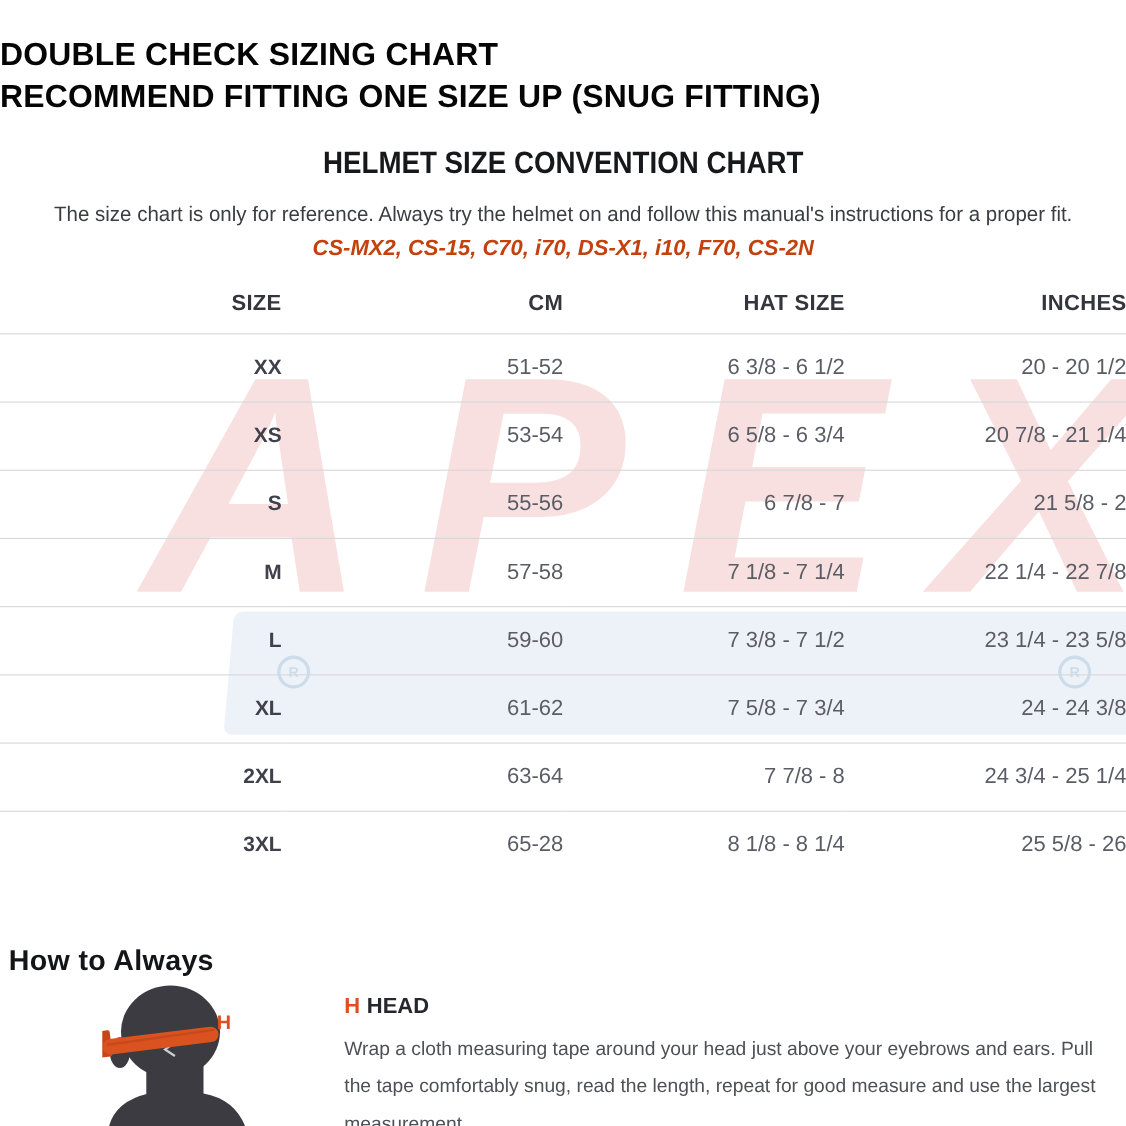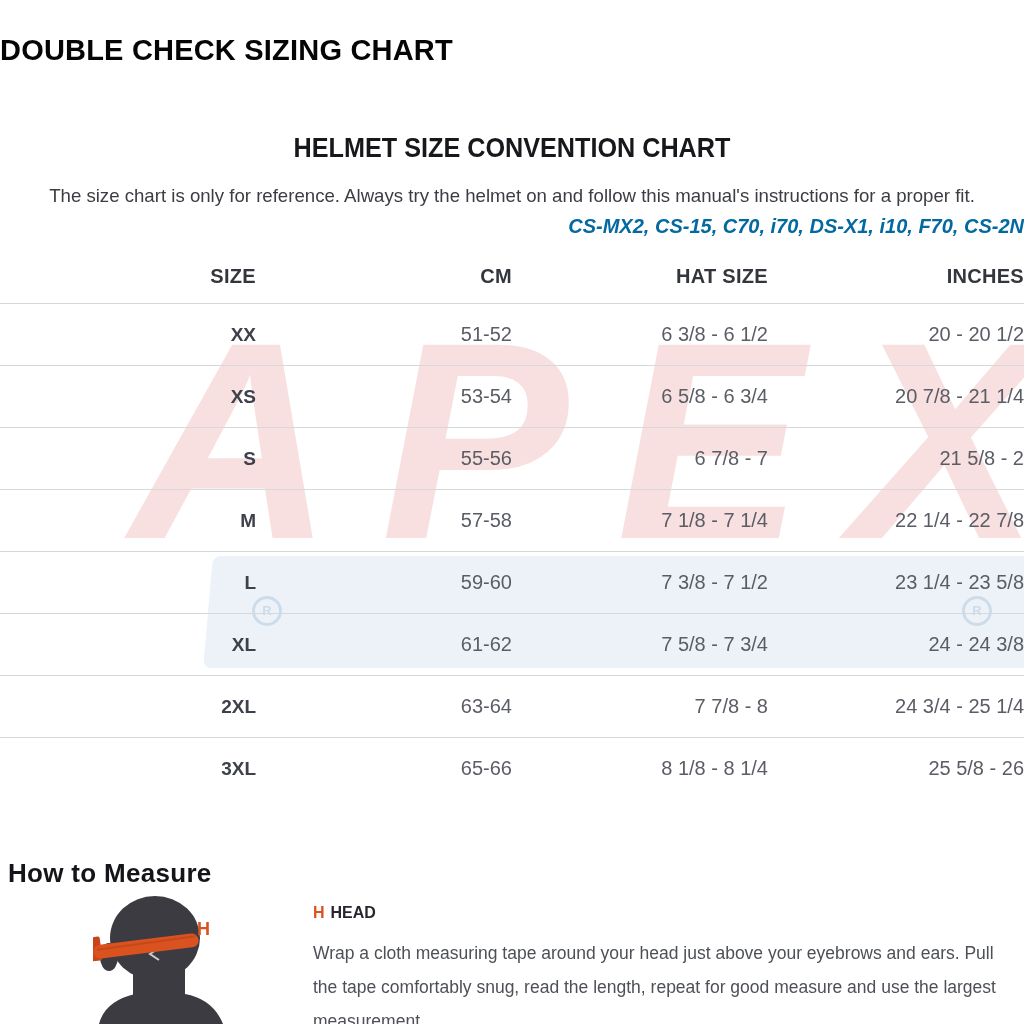--- a/index.html
+++ b/index.html
@@ -17,22 +17,22 @@
   .chart-title {
     position:absolute; top:131px; left:0; width:1024px; text-align:center;
     font-weight:bold; font-size:28px; line-height:34px; color:#17181b;
     transform:scaleX(0.9);
   }
   .subtitle {
     position:absolute; top:185px; left:0; width:1024px; text-align:center;
     font-size:19px; line-height:22px; color:#3b3d42; transform:scaleX(0.98);
   }
   .models {
-    position:absolute; top:215px; left:0; width:1024px; text-align:right;
-    font-weight:bold; font-style:italic; font-size:20px; color:#0369a1;
+    position:absolute; top:215px; left:0; width:1024px; text-align:center;
+    font-weight:bold; font-style:italic; font-size:20px; color:#c2410c;
   }
 
   
   .wm-apex {
     position:absolute; top:301px; left:130px; z-index:0;
     font-size:281px; line-height:1; font-weight:bold; font-style:italic;
     letter-spacing:48px; white-space:nowrap;
     color:rgba(221,94,99,0.20);
   }
   .wm-band {
@@ -65,40 +65,41 @@
   .size-table td { height:61px; border-top:1px solid #d6d8db; }
   .size-table td.col-size { font-size:19px; font-weight:bold; color:#3e414b; }
   .size-table td.col-val  { font-size:20px; color:#5a5d65; }
 
   
   .htm-heading {
     position:absolute; top:858px; left:8px; z-index:1;
     font-size:26px; font-weight:bold; color:#141519; letter-spacing:0.3px;
   }
   .head-illustration { position:absolute; top:893px; left:93px; z-index:1; }
-  .htm-label { position:absolute; top:904px; left:313px; z-index:1; font-size:16px; font-weight:bold; }
+  .htm-label { position:absolute; top:904px; left:313px; z-index:1; font-size:20px; font-weight:bold; }
   .htm-label .h-letter { color:#da5220; }
   .htm-label .h-word   { color:#26272c; margin-left:6px; }
   .htm-text {
     position:absolute; top:936px; left:313px; width:706px; z-index:1;
     font-size:17.5px; line-height:34px; color:#4d5056;
   }
 </style>
 </head>
 <body>
 
 <div class="page">
 
   <div class="wm-apex">APEX</div>
   <div class="wm-band"></div>
   <div class="wm-reg left">R</div>
   <div class="wm-reg right">R</div>
 
   <div class="title-block">
     <div>DOUBLE CHECK SIZING CHART</div>
+    <div>RECOMMEND FITTING ONE SIZE UP (SNUG FITTING)</div>
   </div>
   <div class="chart-title">HELMET SIZE CONVENTION CHART</div>
   <div class="subtitle">The size chart is only for reference. Always try the helmet on and follow this manual's instructions for a proper fit.</div>
   <div class="models">CS-MX2, CS-15, C70, i70, DS-X1, i10, F70, CS-2N</div>
 
   <table class="size-table">
     <thead>
       <tr>
         <th>SIZE</th>
         <th>CM</th>
@@ -144,28 +145,28 @@
         <td class="col-val">24 - 24 3/8</td>
       </tr>
       <tr>
         <td class="col-size">2XL</td>
         <td class="col-val">63-64</td>
         <td class="col-val">7 7/8 - 8</td>
         <td class="col-val">24 3/4 - 25 1/4</td>
       </tr>
       <tr>
         <td class="col-size">3XL</td>
-        <td class="col-val">65-66</td>
+        <td class="col-val">65-28</td>
         <td class="col-val">8 1/8 - 8 1/4</td>
         <td class="col-val">25 5/8 - 26</td>
       </tr>
     </tbody>
   </table>
 
-  <div class="htm-heading">How to Measure</div>
+  <div class="htm-heading">How to Always</div>
 
   <svg class="head-illustration" width="140" height="131" viewBox="0 0 140 131" xmlns="http://www.w3.org/2000/svg">
 
     <ellipse cx="62" cy="45" rx="45" ry="42" fill="#3b3b41"></ellipse>
 
     <ellipse cx="16" cy="64" rx="9" ry="14" fill="#3b3b41"></ellipse>
 
     <path d="M40,70 L40,108 L92,108 L92,64 Z" fill="#3b3b41"></path>
 
     <path d="M6,131 Q12,108 42,101 L92,101 Q120,106 130,131 Z" fill="#3b3b41"></path>

